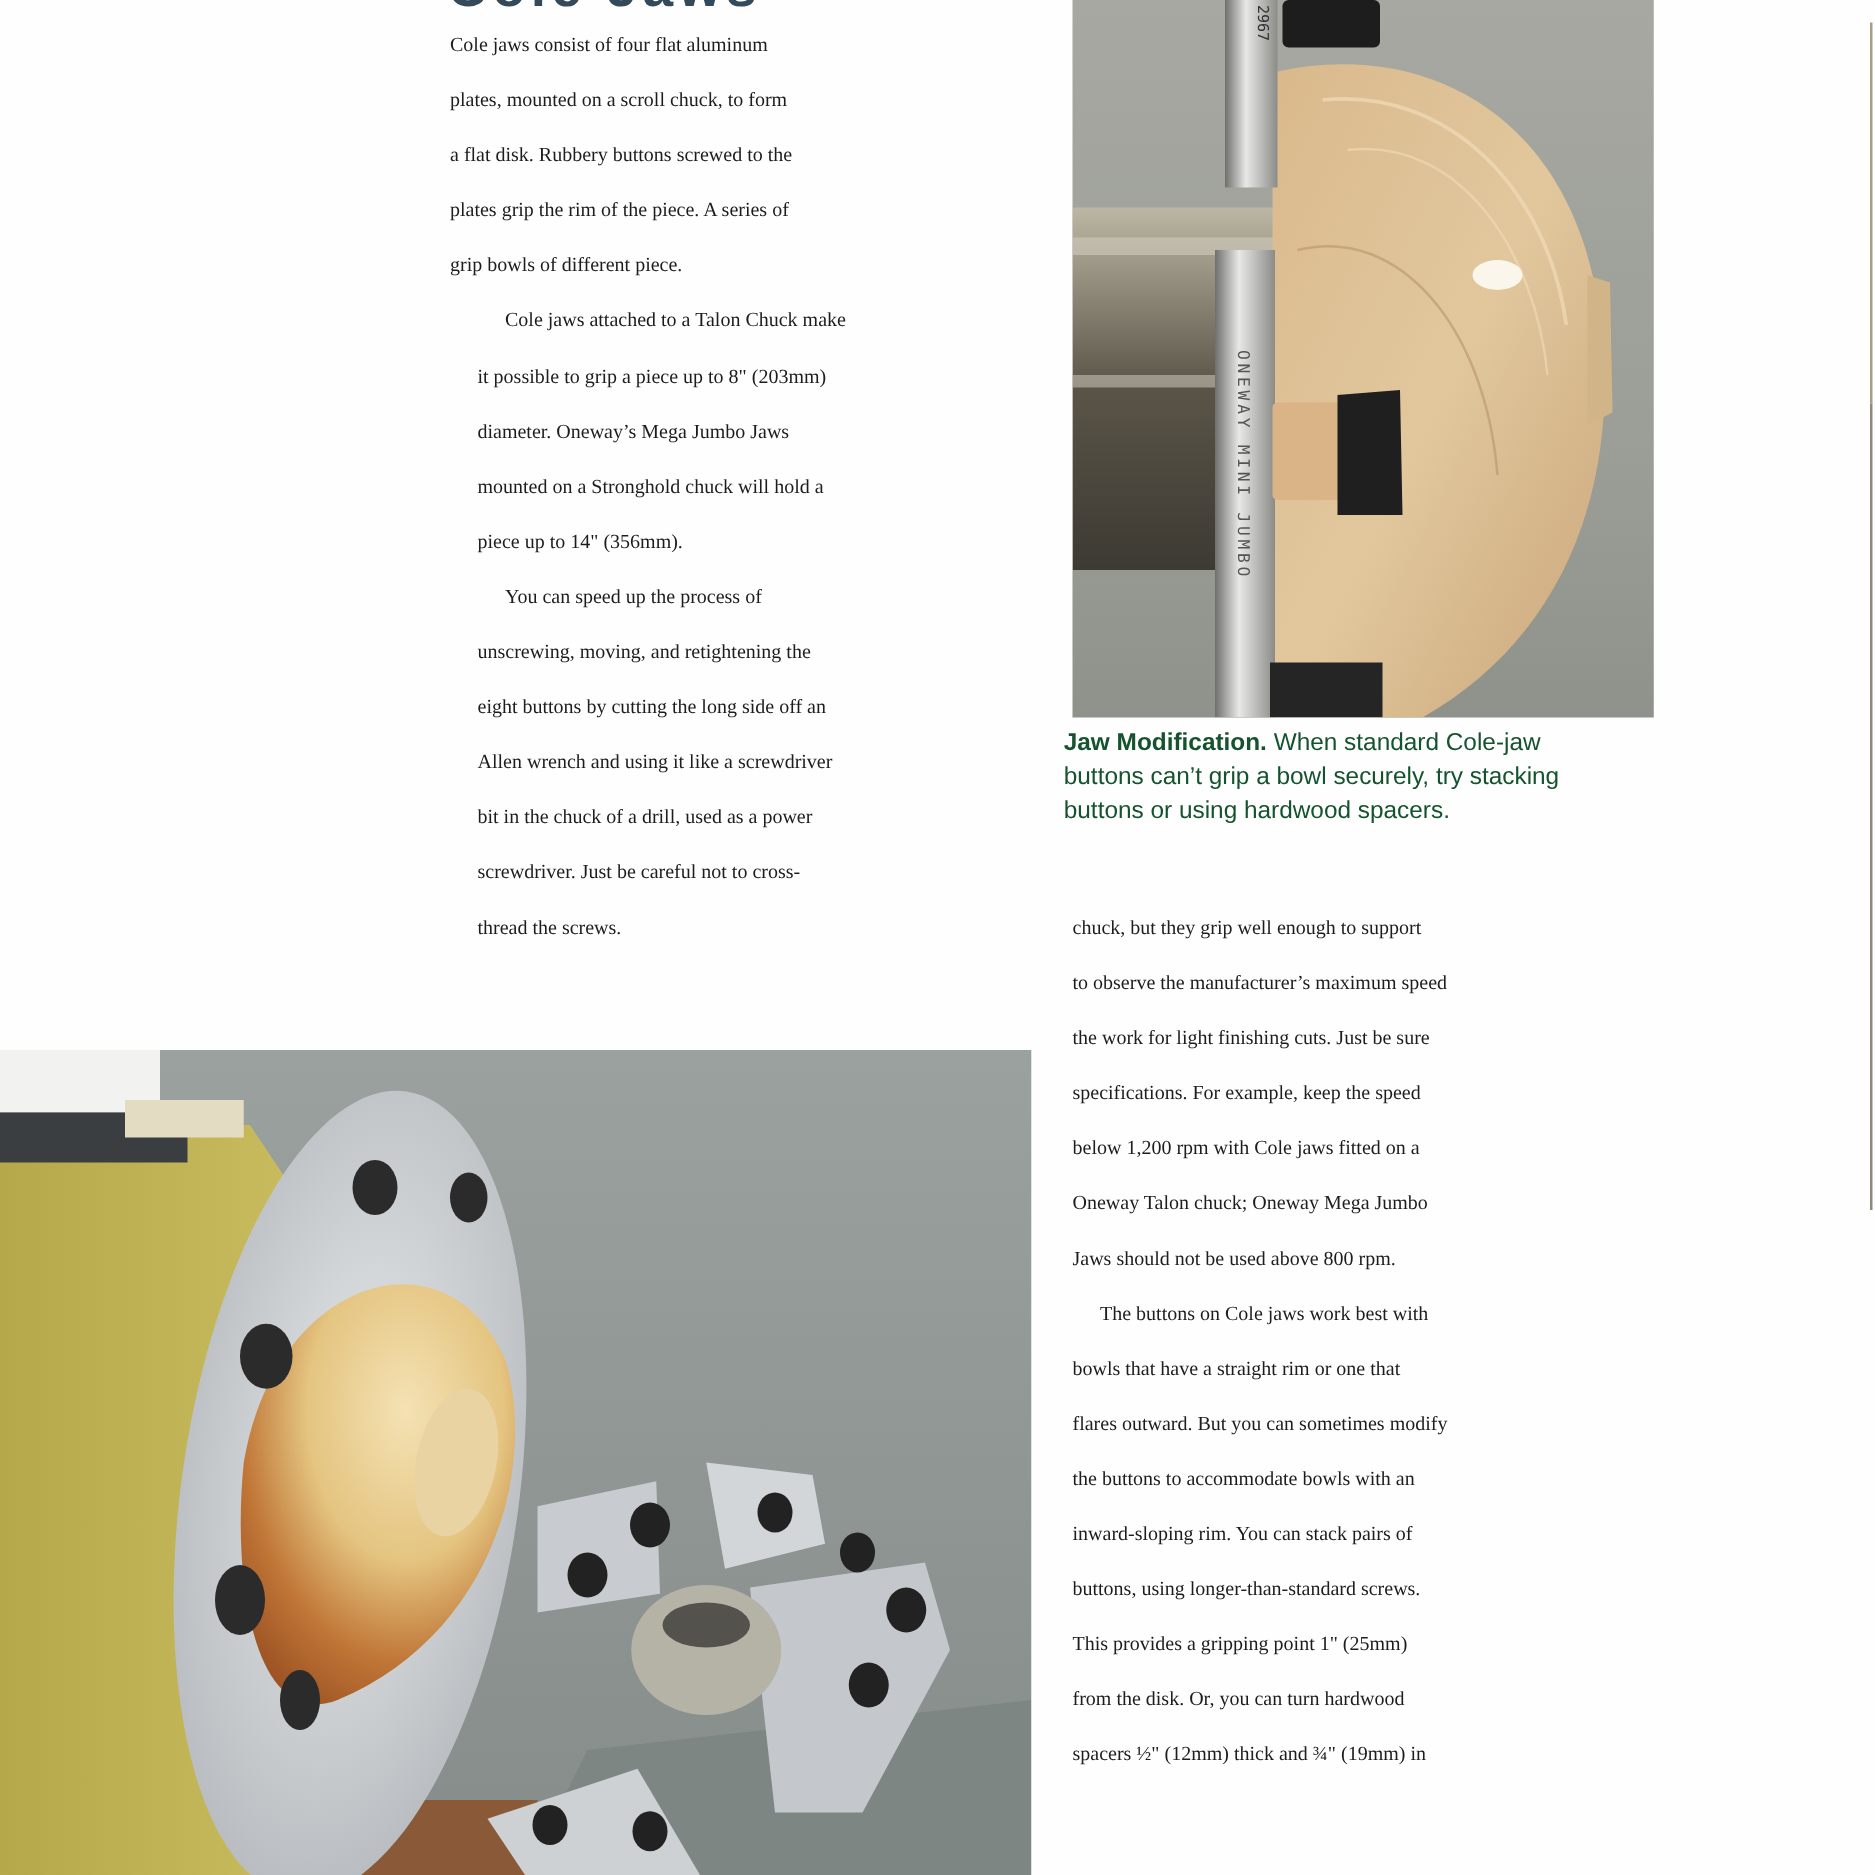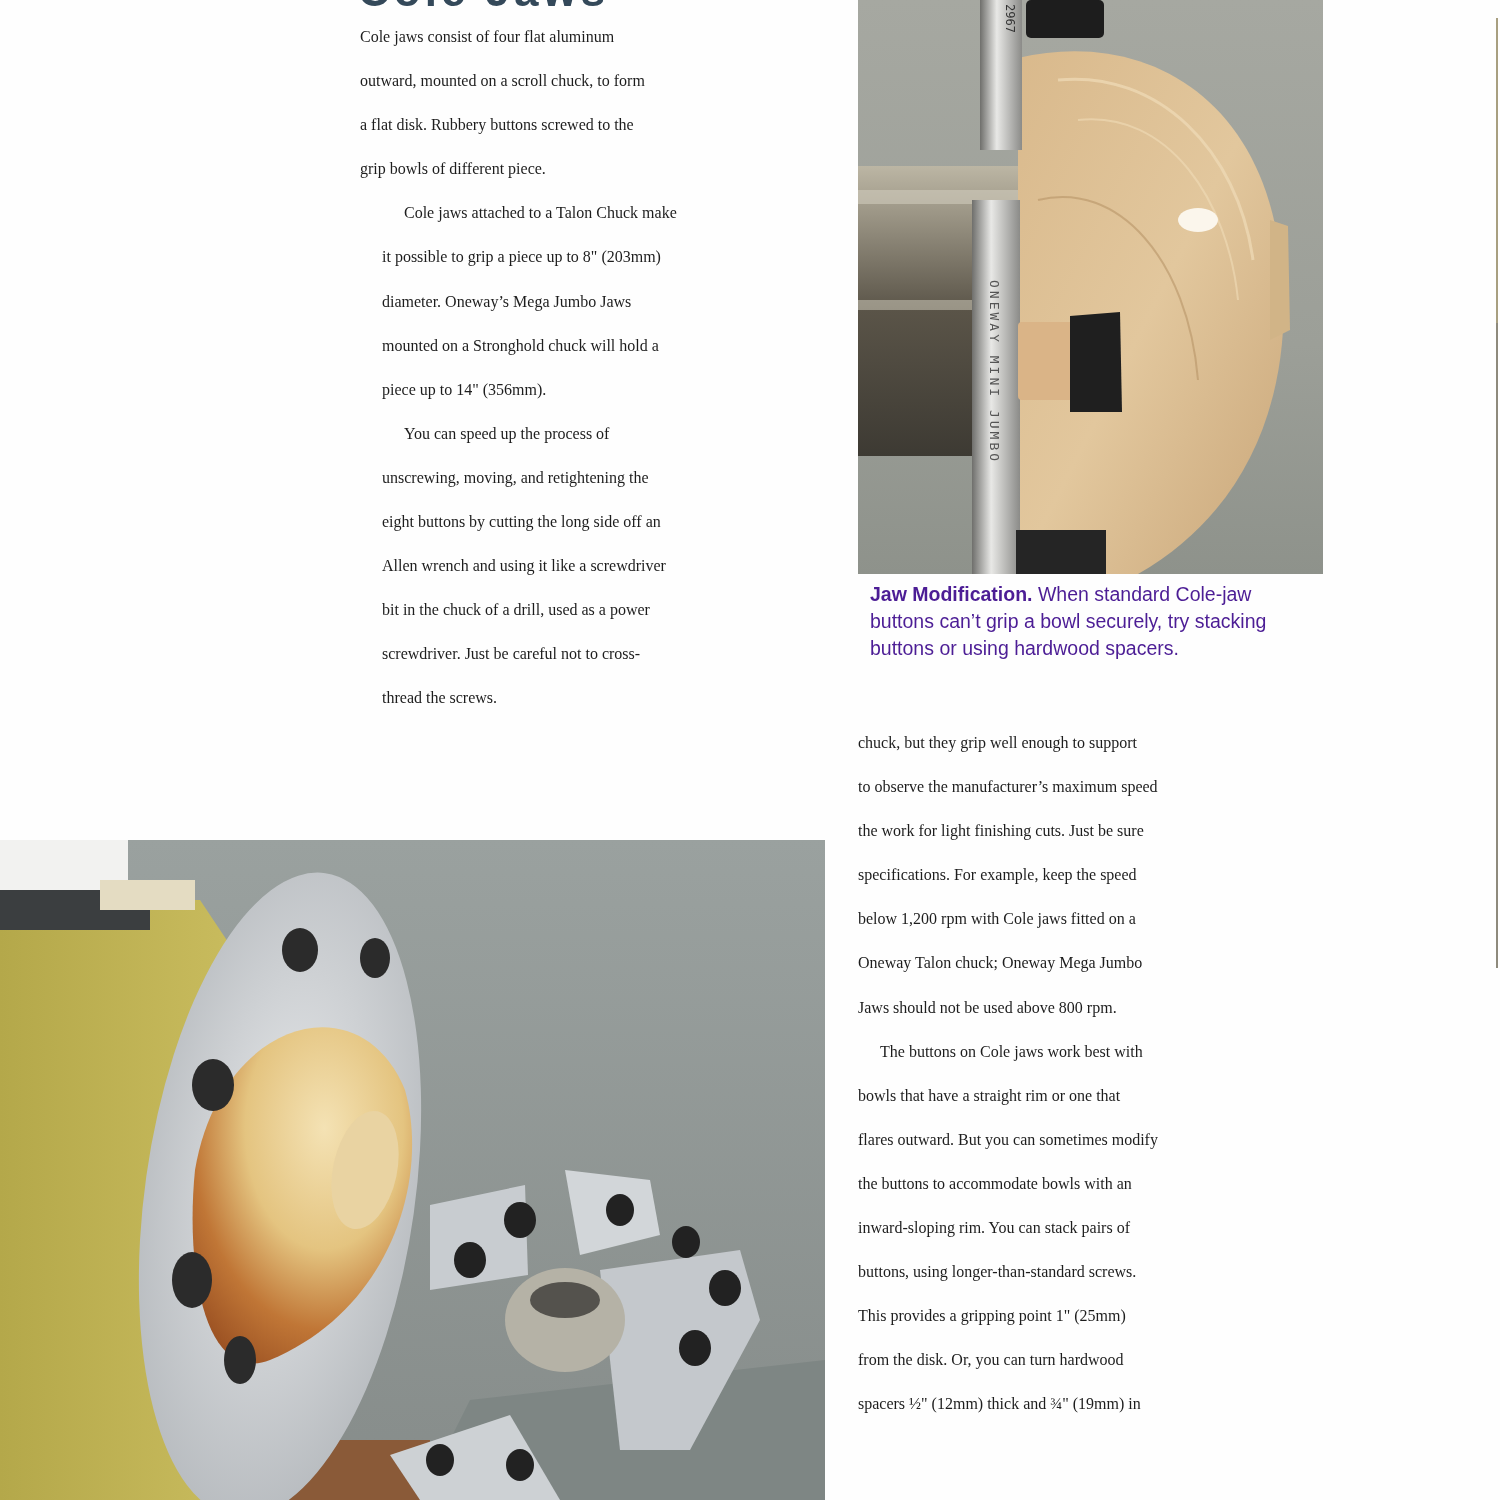--- a/index.html
+++ b/index.html
@@ -29,42 +29,43 @@
     .photo { position: absolute; overflow: hidden; }
     #photo-top {
       left: 858px; top: 0; width: 465px; height: 574px;
       background: linear-gradient(180deg, #a6a8a1 0%, #9c9f98 60%, #8e928b 100%);
     }
     #photo-bottom {
       left: 0; top: 840px; width: 825px; height: 660px;
       background: #8f9593;
     }
     .caption {
-      position: absolute; left: 870px; top: 581px; width: 470px;
+      position: absolute; left: 851px; top: 581px; width: 470px;
       font-family: "Liberation Sans", sans-serif; font-size: 19.5px; line-height: 27px;
-      color: #4c1d95;
+      color: #14532d;
     }
     .caption b { font-weight: bold; }
     .caption .line { display: block; white-space: nowrap; }
     .edge-rule {
       position: absolute; left: 1496px; top: 18px; width: 2px; height: 305px;
       background: #a89f80;
     }
     .edge-rule.lower { top: 323px; height: 645px; background: #8e8a7c; }
   </style>
 </head>
 <body>
 
 <h1 class="heading">Cole Jaws</h1>
 
 <div class="col" id="col-left">
   <p>
     <span class="line">Cole jaws consist of four flat aluminum</span>
-    <span class="line">outward, mounted on a scroll chuck, to form</span>
+    <span class="line">plates, mounted on a scroll chuck, to form</span>
     <span class="line">a flat disk. Rubbery buttons screwed to the</span>
+    <span class="line">plates grip the rim of the piece. A series of</span>
     <span class="line">grip bowls of different piece.</span>
   </p>
   <p class="indent">
     <span class="line" style="padding-left:22px">Cole jaws attached to a Talon Chuck make</span>
     <span class="line">it possible to grip a piece up to 8" (203mm)</span>
     <span class="line">diameter. Oneway’s Mega Jumbo Jaws</span>
     <span class="line">mounted on a Stronghold chuck will hold a</span>
     <span class="line">piece up to 14" (356mm).</span>
   </p>
   <p class="indent">

